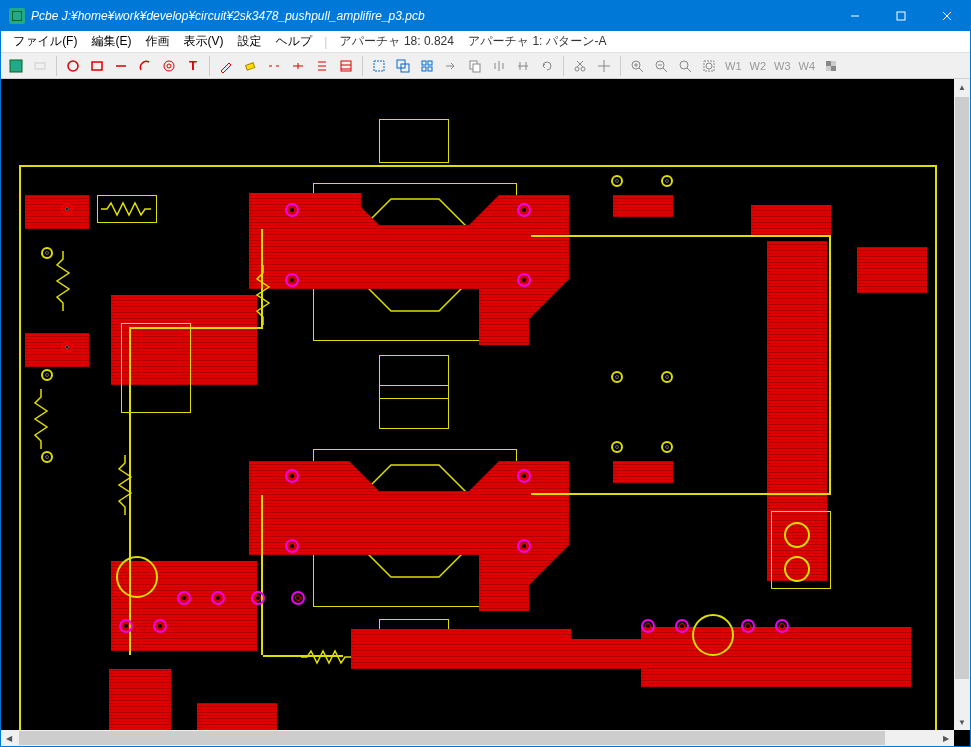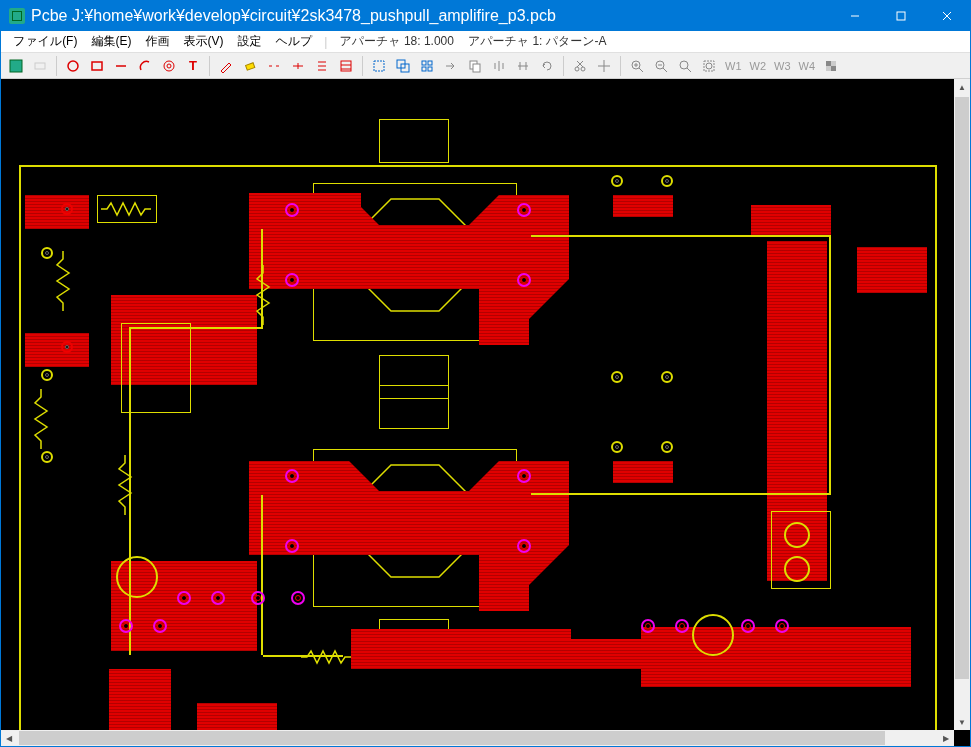--- a/index.html
+++ b/index.html
@@ -1,21 +1,21 @@
 <!DOCTYPE html>
 <html><head>
 <meta charset="utf-8">
 <style>
 * { margin: 0; padding: 0; box-sizing: border-box; }
 body { font-family: "MS Gothic", "Meiryo", sans-serif; font-size: 12px; overflow: hidden; }
 .window { width: 971px; height: 747px; display: flex; flex-direction: column; border: 1px solid #0078d7; }
 .titlebar { height: 30px; background: #0078d7; color: #fff; display: flex; align-items: center; padding-left: 8px; }
 .titlebar-icon { width: 16px; height: 16px; background: #2a8; margin-right: 6px; border-radius: 2px; position: relative; }
 .titlebar-icon::after { content: ""; position: absolute; inset: 3px; border: 1px solid #062; }
-.title-text { flex: 1; font-size: 16px; }
+.title-text { flex: 1; font-size: 12px; font-style: italic; }
 .win-controls { display: flex; height: 100%; }
 .win-btn { width: 46px; display: flex; align-items: center; justify-content: center; color: #fff; cursor: pointer; }
 .menubar { height: 22px; background: #fff; display: flex; align-items: center; gap: 2px; padding: 0 6px; border-bottom: 1px solid #e0e0e0; }
 .menu-item { padding: 6px 6px; cursor: pointer; }
 .menu-sep { color: #ccc; margin: 0 4px; }
 .menu-info { color: #333; padding: 0 6px; }
 .toolbar { height: 26px; background: #f0f0f0; display: flex; align-items: center; padding: 0 4px; gap: 2px; border-bottom: 1px solid #d0d0d0; }
 .tbtn { width: 22px; height: 22px; display: flex; align-items: center; justify-content: center; cursor: pointer; border: 1px solid transparent; }
 .tool-sep { width: 1px; height: 20px; background: #ccc; margin: 0 3px; }
 .tlabel { color: #999; padding: 0 3px; font-size: 11px; }
@@ -76,21 +76,21 @@
   </div>
 
   <div class="menubar">
     <span class="menu-item">ファイル(F)</span>
     <span class="menu-item">編集(E)</span>
     <span class="menu-item">作画</span>
     <span class="menu-item">表示(V)</span>
     <span class="menu-item">設定</span>
     <span class="menu-item">ヘルプ</span>
     <span class="menu-sep">|</span>
-    <span class="menu-info">アパーチャ 18: 1.000</span>
+    <span class="menu-info">アパーチャ 18: 0.824</span>
     <span class="menu-info">アパーチャ 1: パターン-A</span>
   </div>
 
   <div class="toolbar">
     <div class="tbtn">
         <svg width="14" height="14">
           <rect x="1" y="1" width="12" height="12" fill="#2a8" stroke="#062"></rect>
         </svg>
       </div>
     <div class="tbtn">

